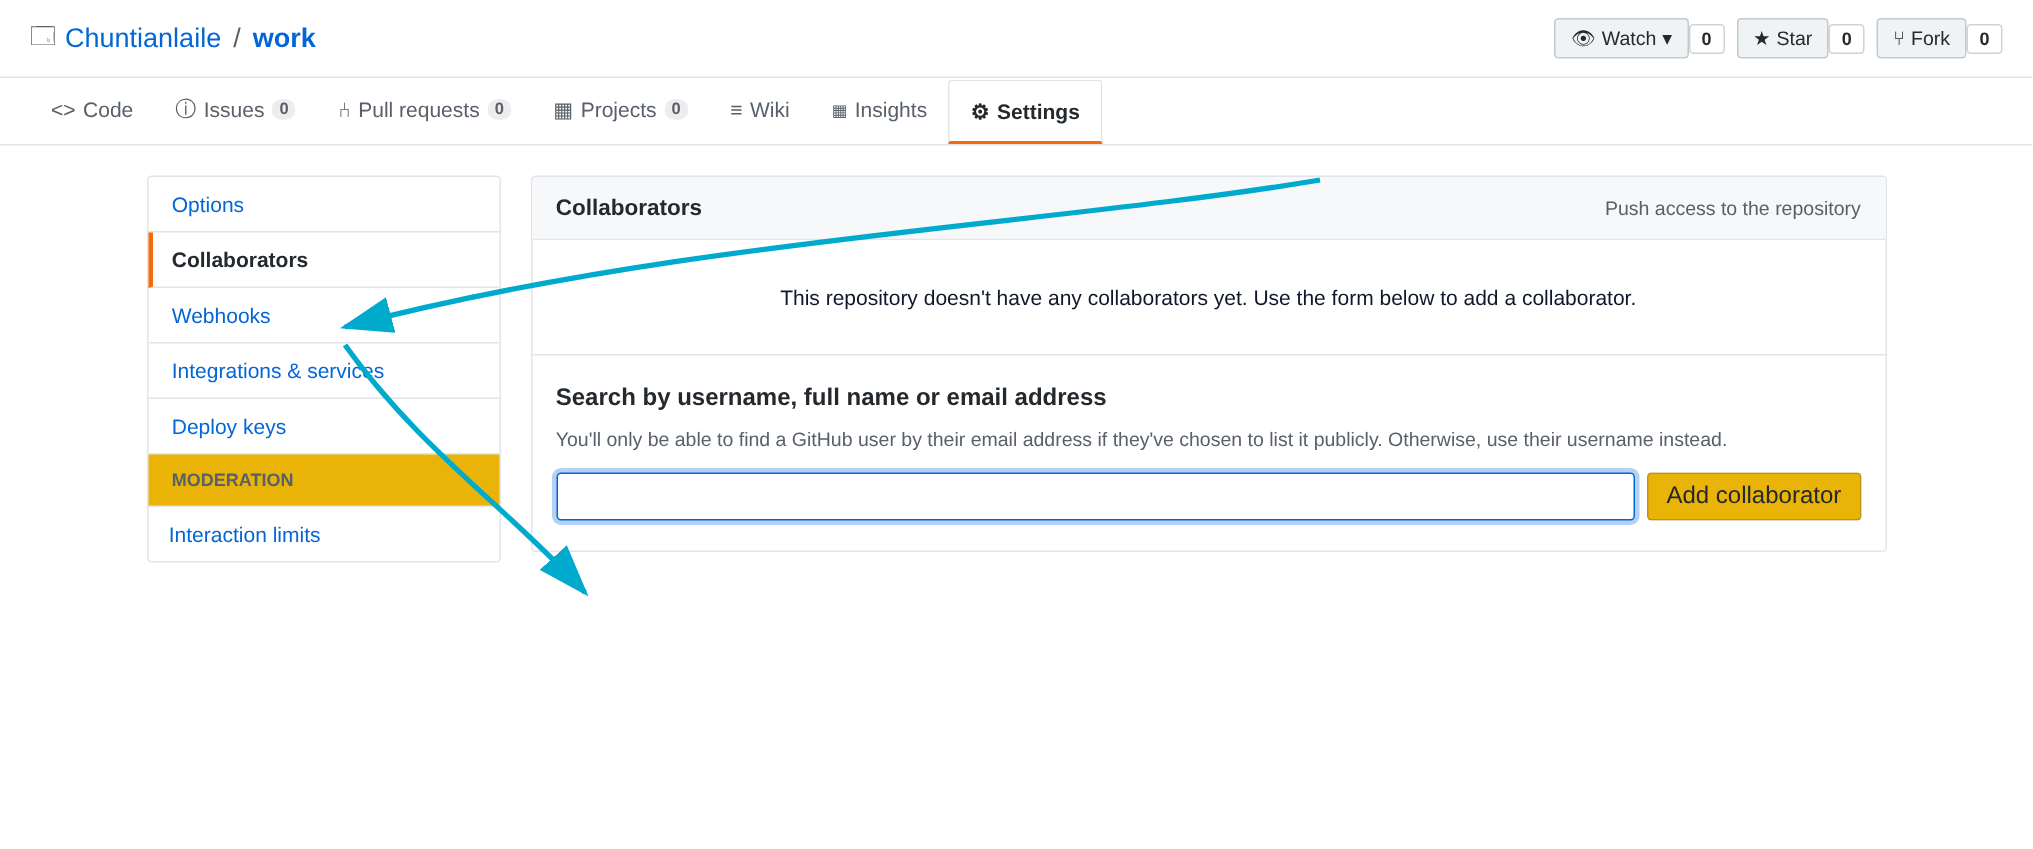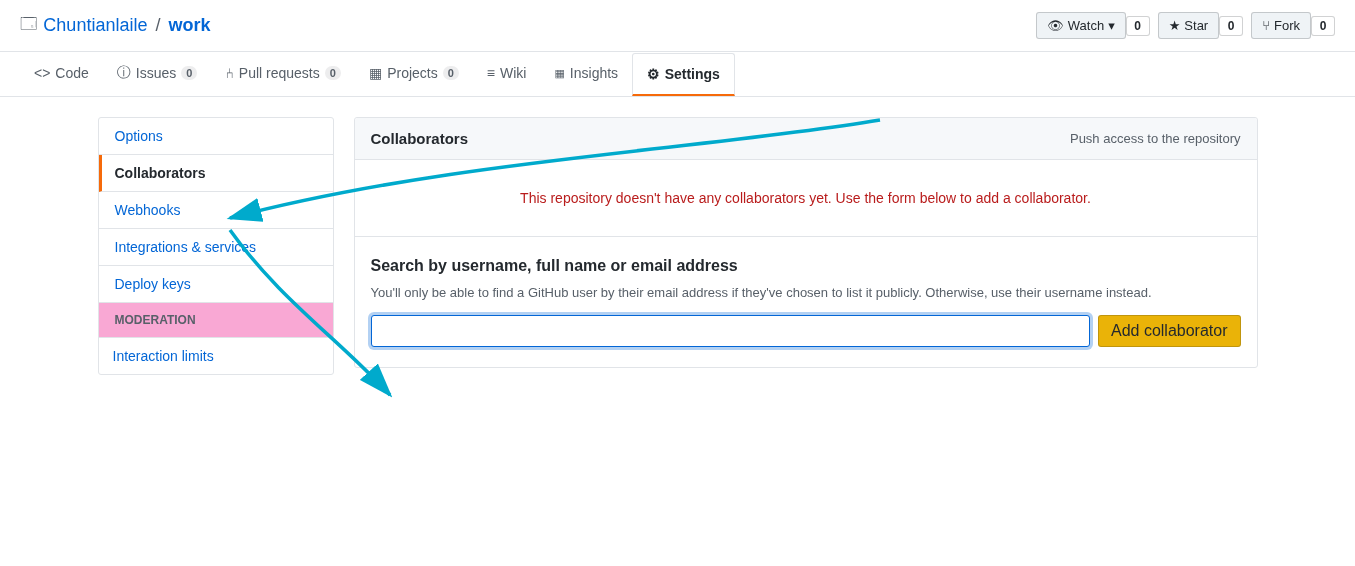--- a/index.html
+++ b/index.html
@@ -86,21 +86,21 @@
     }
     .sidebar-item:last-child { border-bottom: none; padding-left: 14px; }
     .sidebar-item.active {
       color: #24292e; font-weight: 600;
       border-left: 3px solid #f66a0a;
       padding-left: 13px;
     }
     .sidebar-section-header {
       padding: 10px 16px; font-size: 12px; font-weight: 600;
       color: #586069; text-transform: uppercase;
-      background: #f9a8d4;
+      background: #eab308;
       border-bottom: 1px solid #e1e4e8;
     }
 
     
     .content { flex: 1; }
     .content-panel {
       border: 1px solid #e1e4e8;
       border-radius: 3px;
     }
     .content-header {
@@ -108,21 +108,21 @@
       padding: 12px 16px;
       background: #f6f8fa;
       border-bottom: 1px solid #e1e4e8;
       border-radius: 3px 3px 0 0;
     }
     .content-header h2 { font-size: 15px; font-weight: 600; }
     .content-header .subtitle { font-size: 13px; color: #586069; }
 
     .empty-notice {
       text-align: center; padding: 30px 20px;
-      color: #b91c1c; font-size: 14px;
+      color: #0f172a; font-size: 14px;
       border-bottom: 1px solid #e1e4e8;
     }
 
     .search-section { padding: 20px 16px; }
     .search-title { font-size: 16px; font-weight: 700; margin-bottom: 8px; }
     .search-description { font-size: 13px; color: #586069; margin-bottom: 12px; line-height: 1.5; }
 
     .search-row { display: flex; gap: 8px; }
     .search-input {
       flex: 1; padding: 6px 10px; font-size: 14px;

